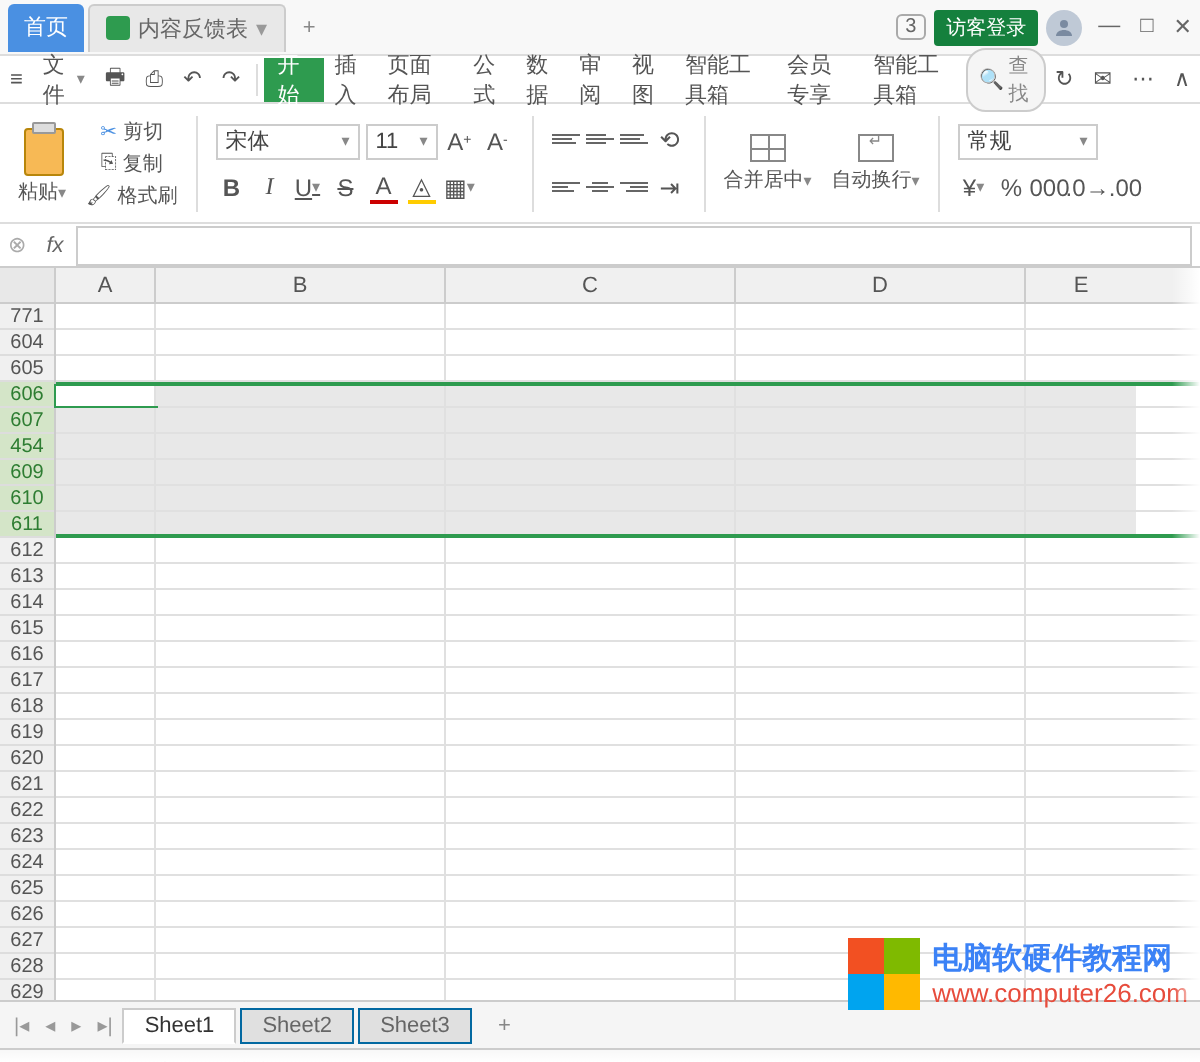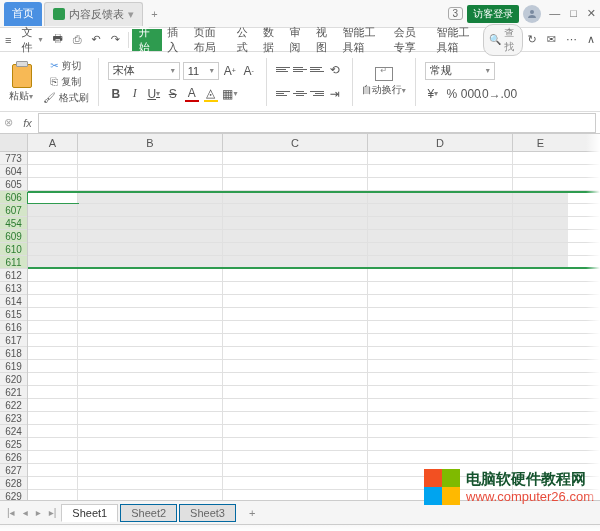--- a/index.html
+++ b/index.html
@@ -75,21 +75,21 @@
 .nav-arr{color:#999;padding:0 3px;font-size:10px}
 .statusbar{height:22px;border-top:1px solid #ccc;display:flex;align-items:center;padding:0 6px;gap:10px;font-size:10px;color:#666;background:#f8f8f8}
 .sb-spacer{flex:1}
 .watermark{position:absolute;right:6px;bottom:26px;display:flex;align-items:center;gap:6px;pointer-events:none}
 .wm-logo{width:36px;height:36px;display:grid;grid-template-columns:1fr 1fr;grid-template-rows:1fr 1fr}
 .wm-logo span:nth-child(1){background:#f25022}
 .wm-logo span:nth-child(2){background:#7fba00}
 .wm-logo span:nth-child(3){background:#00a4ef}
 .wm-logo span:nth-child(4){background:#ffb900}
 .wm-text{text-align:left}
-.wm-title{font-size:15px;font-weight:bold;color:#14532d}
+.wm-title{font-size:15px;font-weight:bold;color:#3b82f6}
 .wm-url{font-size:13px;color:#e74c3c}
 .fade-right{position:absolute;right:0;top:134px;width:14px;height:366px;background:linear-gradient(to right,rgba(255,255,255,0),#fff);pointer-events:none}
 .fade-bottom{position:absolute;left:0;right:0;bottom:0;height:6px;background:linear-gradient(to bottom,rgba(255,255,255,0),#fff);pointer-events:none}
 </style>
 </head>
 <body>
 
 <div class="titlebar">
   <div class="tab home">首页</div>
   <div class="tab inactive">
@@ -223,20 +223,24 @@
       <div class="align-ic">
           <span style="width:100%"></span>
           <span style="width:60%;margin-left:auto"></span>
           <span style="width:80%;margin-left:auto"></span>
         </div>
       <div class="ic">⇥</div>
     </div>
   </div>
   <div class="rsep"></div>
   <div class="rgroup">
+    <div class="cell-ic"></div>
+    <div class="rlbl"><span>合并居中</span><span class="caret">▾</span></div>
+  </div>
+  <div class="rgroup">
     <div style="width:18px;height:14px;border:1px solid #888;font-size:8px;text-align:center;line-height:6px;color:#888">↵</div>
     <div class="rlbl"><span>自动换行</span><span class="caret">▾</span></div>
   </div>
   <div class="rsep"></div>
   <div class="rgroup" style="align-items:flex-start">
     <div class="fmt-sel" style="width:70px">
         <span>常规</span>
         <span class="caret" style="margin-left:auto">▾</span>
       </div>
     <div class="ribbon-row" style="margin-top:4px">
@@ -261,21 +265,21 @@
     <div id="col-header-container" style="display:flex;flex:1">
         <div class="ch" style="width: 50px;">A</div>
         <div class="ch" style="width: 145px;">B</div>
         <div class="ch" style="width: 145px;">C</div>
         <div class="ch" style="width: 145px;">D</div>
         <div class="ch" style="width: 55px;">E</div>
       </div>
   </div>
   <div class="grid-body">
     <div class="row-headers" id="row-headers">
-        <div class="rh">773</div>
+        <div class="rh">771</div>
         <div class="rh">604</div>
         <div class="rh">605</div>
         <div class="rh sel">606</div>
         <div class="rh sel">607</div>
         <div class="rh sel">454</div>
         <div class="rh sel">609</div>
         <div class="rh sel">610</div>
         <div class="rh sel">611</div>
         <div class="rh">612</div>
         <div class="rh">613</div>

